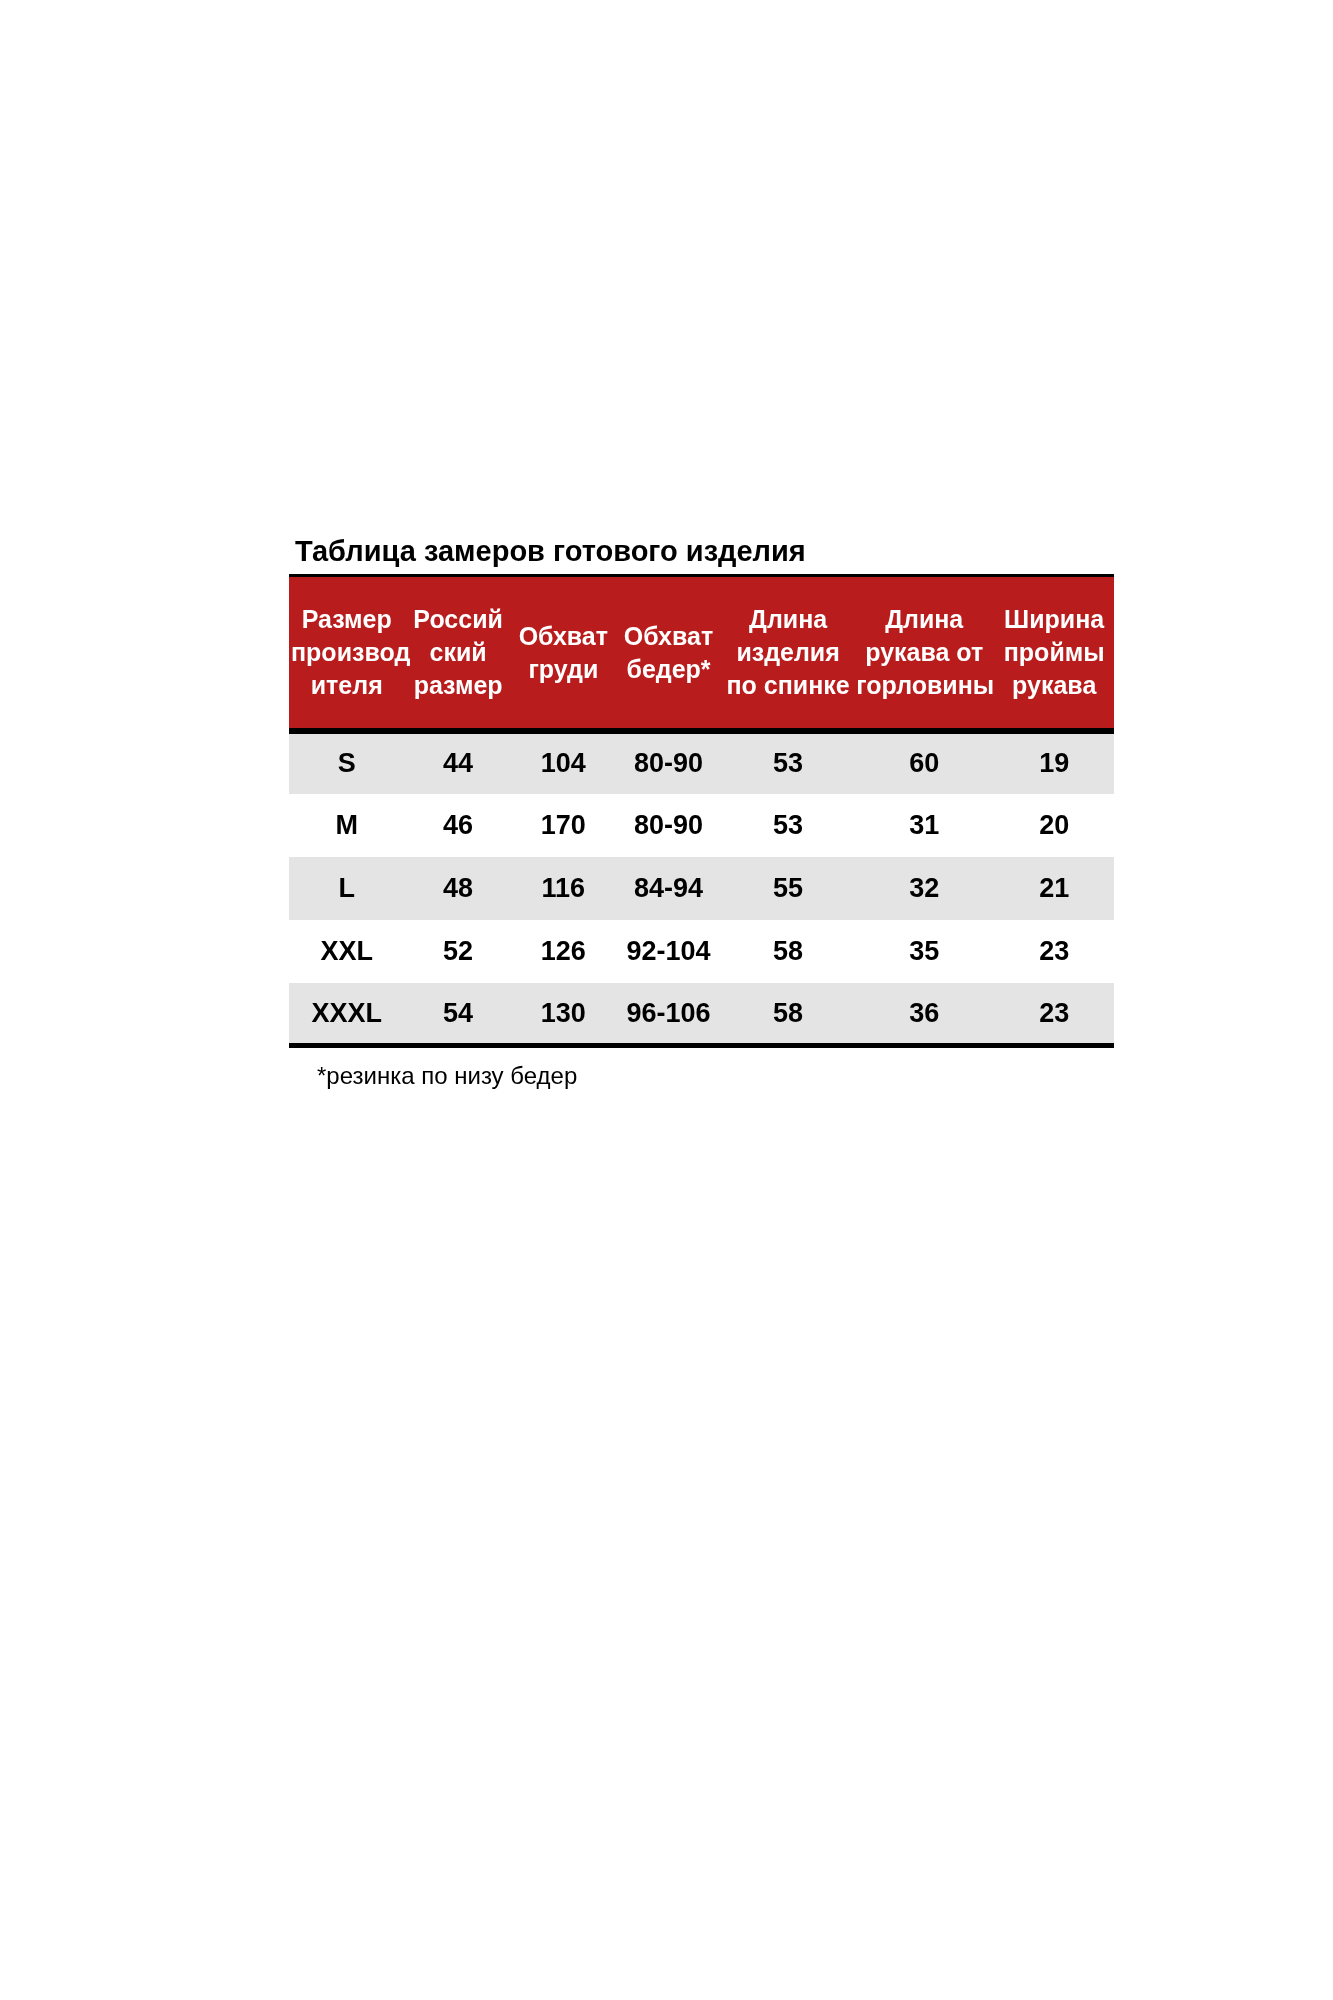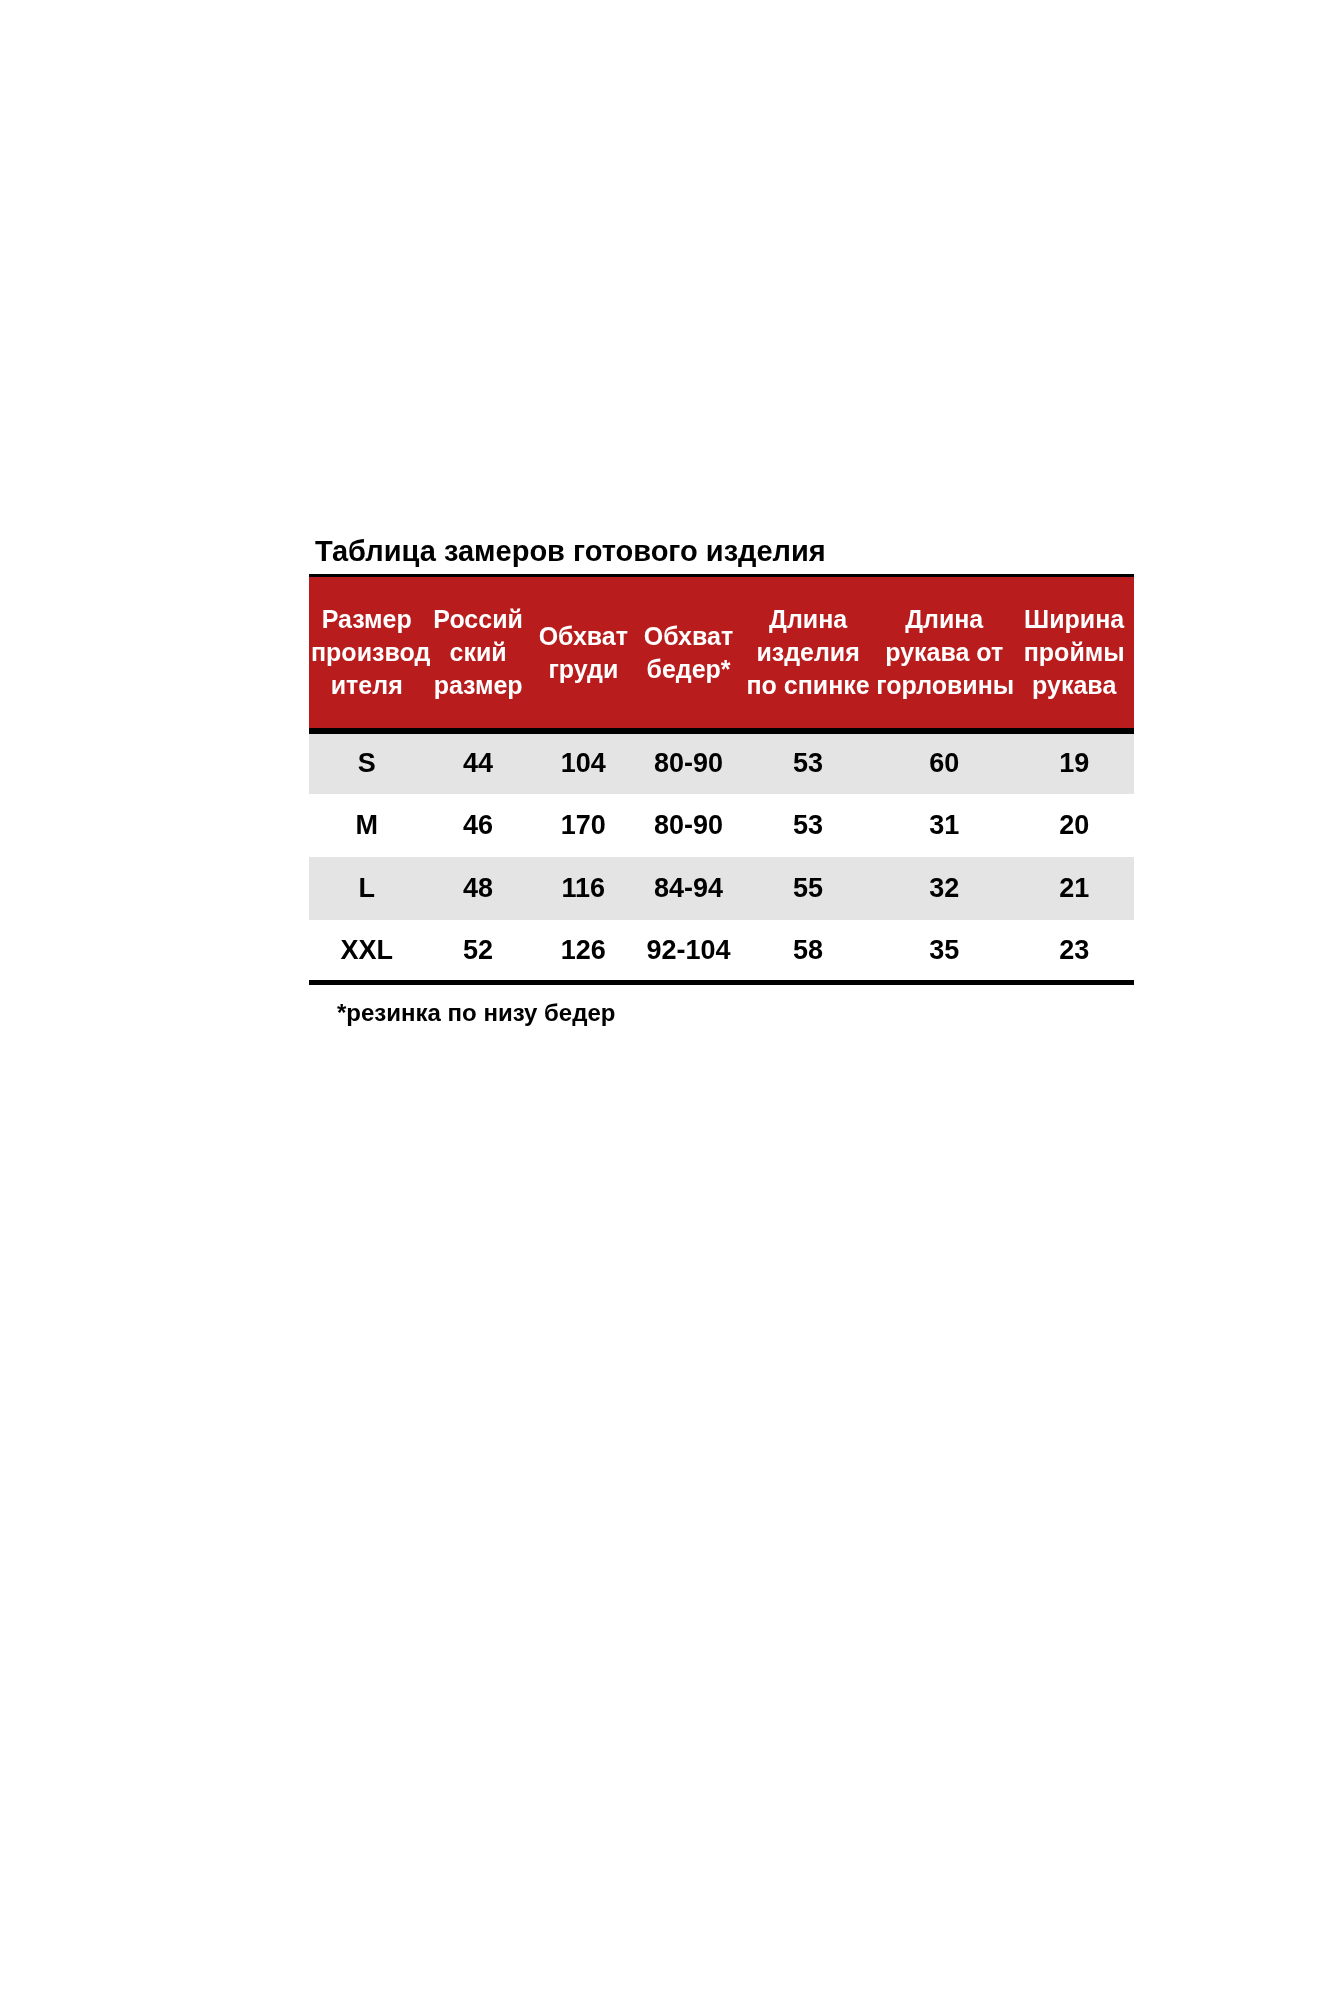--- a/index.html
+++ b/index.html
@@ -8,21 +8,21 @@
     position: relative;
     width: 1333px;
     height: 2000px;
     background: #ffffff;
     font-family: "Liberation Sans", "DejaVu Sans", sans-serif;
     color: #000000;
     overflow: hidden;
   }
   .table-block {
     position: absolute;
-    left: 309px;
+    left: 289px;
     top: 533px;
     width: 825px;
   }
   .chart-title {
     font-size: 29px;
     font-weight: 700;
     line-height: 1.25;
     padding-left: 6px;
     margin-bottom: 5px;
     white-space: nowrap;
@@ -62,21 +62,21 @@
   table.size-table td:nth-child(1),
   table.size-table td:nth-child(2) {
     font-weight: 700;
   }
   table.size-table tbody tr:nth-child(odd) { background: #e4e4e4; }
   table.size-table tbody tr:nth-child(even) { background: #ffffff; }
   .footnote {
     margin-top: 14px;
     padding-left: 28px;
     font-size: 24px;
-    font-weight: 700;
+    font-weight: 400;
     color: #000000;
   }
   
   col.c1 { width: 14%; }
   col.c2 { width: 13%; }
   col.c3 { width: 12.5%; }
   col.c4 { width: 13%; }
   col.c5 { width: 16%; }
   col.c6 { width: 17%; }
   col.c7 { width: 14.5%; }
@@ -152,18 +152,27 @@
         </tr>
         <tr>
           <td>XXL</td>
           <td>52</td>
           <td>126</td>
           <td>92-104</td>
           <td>58</td>
           <td>35</td>
           <td>23</td>
         </tr>
+        <tr>
+          <td>XXXL</td>
+          <td>54</td>
+          <td>130</td>
+          <td>96-106</td>
+          <td>58</td>
+          <td>36</td>
+          <td>23</td>
+        </tr>
       </tbody>
     </table>
 
     <div class="footnote">*резинка по низу бедер</div>
   </div>
 </div>
 
 </body></html>

